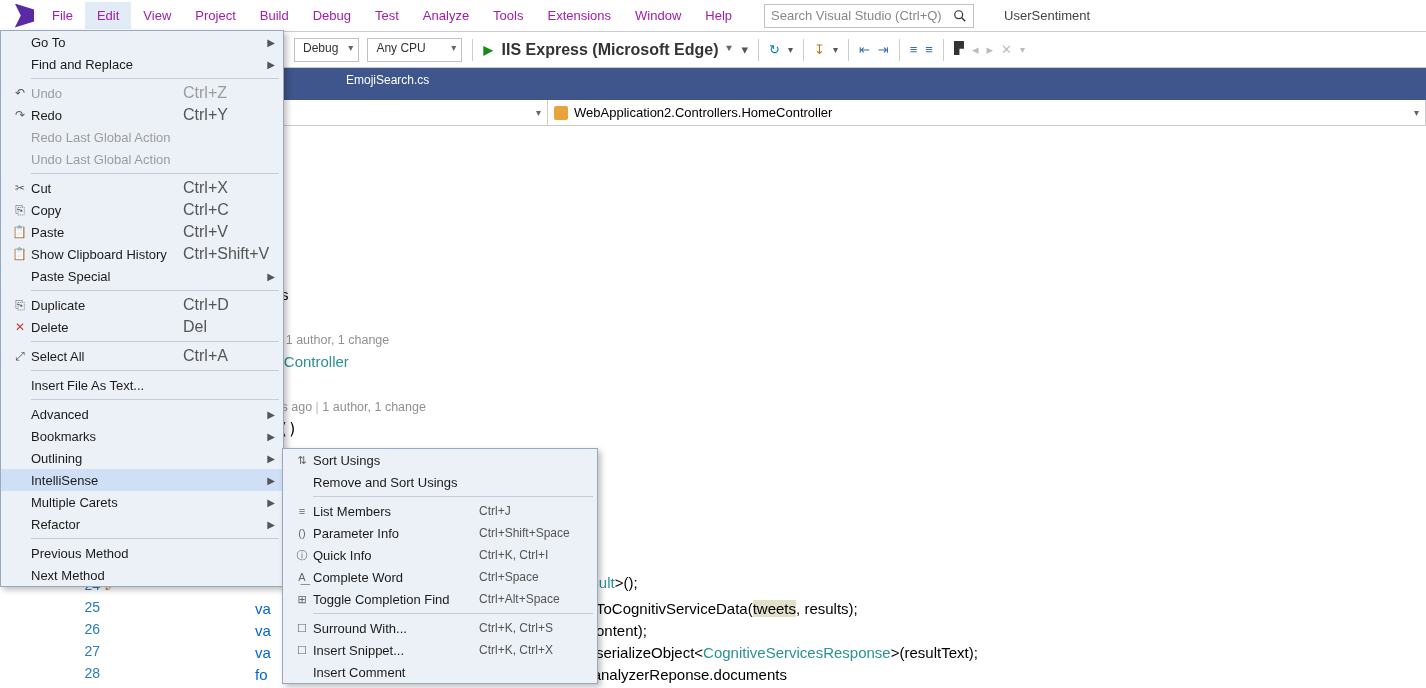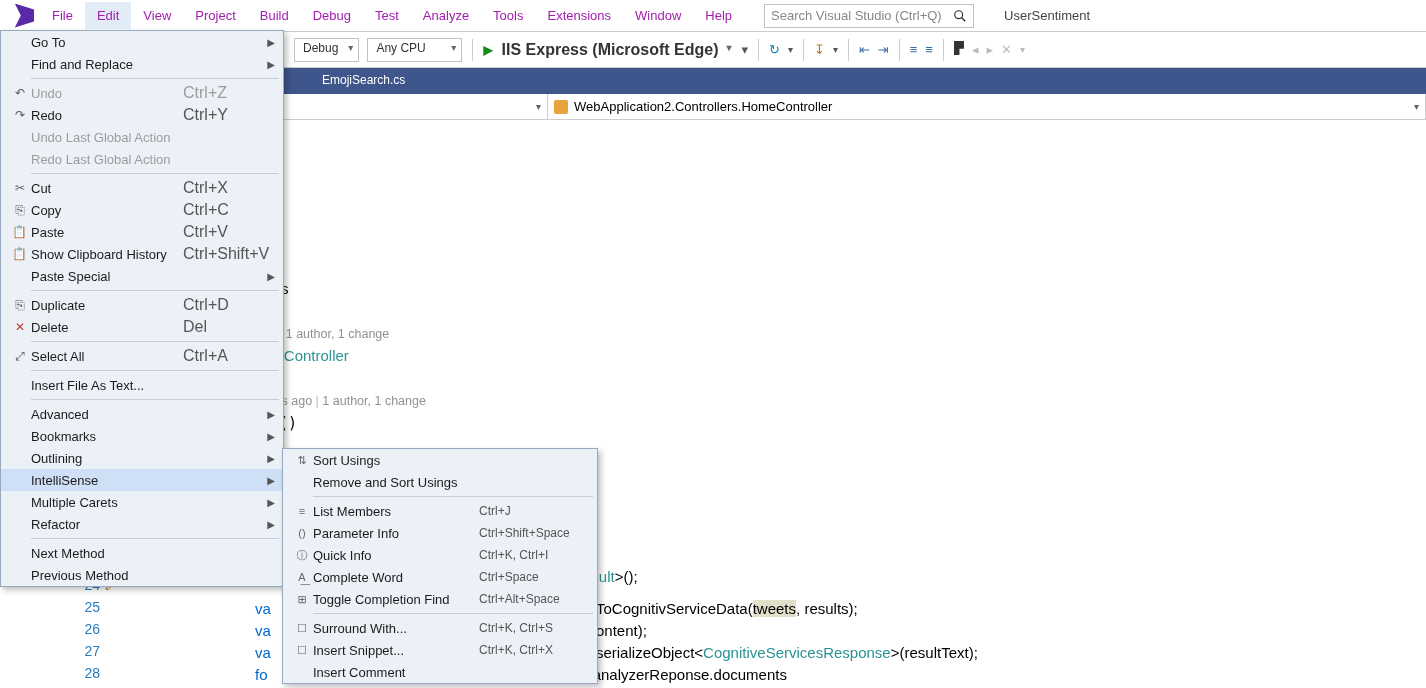--- a/index.html
+++ b/index.html
@@ -13,21 +13,21 @@
 .searchicon { width:14px; height:14px; }
 .user { margin-left:30px; color:#444; }
 .toolbar { display:flex; align-items:center; height:36px; border-bottom:1px solid #ccc; padding:0 8px; gap:8px; background:#fff; }
 .drop { border:1px solid #c1c1c1; height:24px; padding:2px 20px 2px 8px; font-size:12px; color:#333; position:relative; background:#fff;}
 .drop::after{content:"▾";position:absolute;right:5px;top:3px;color:#666;font-size:10px;}
 .play{ color:#178a17; font-weight:bold; display:flex; align-items:center; gap:5px; font-size:12px;}
 .play::before{content:"▶";color:#178a17;}
 .iisdrop{color:#333;font-size:16px;padding:2px 15px 2px 4px;position:relative;}
 .iisdrop::after{content:"▾";position:absolute;right:2px;top:3px;color:#666;font-size:10px;}
 .tb-sep{width:1px;height:22px;background:#ccc;margin:0 2px;}
-.tabstrip{height:26px;background:#3f568c;display:flex;}
+.tabstrip{height:32px;background:#3f568c;display:flex;gap:24px;}
 .tab{padding:5px 16px;background:#3f568c;color:#fff;margin-right:1px;font-size:12px;}
 .navstrip{height:26px;display:flex;border-bottom:1px solid #ccc;}
 .nav1{width:548px;border-right:1px solid #ccc;display:flex;align-items:center;padding:0 6px;justify-content:flex-end;position:relative;}
 .nav1::after{content:"▾";color:#666;font-size:10px;}
 .nav2{flex:1;border-right:1px solid #ccc;display:flex;align-items:center;padding:0 6px;gap:6px;position:relative;}
 .nav2::after{content:"▾";color:#666;font-size:10px;position:absolute;right:6px;}
 .nav3{width:350px;display:flex;align-items:center;padding:0 6px;gap:6px;}
 .classglyph{width:14px;height:14px;background:#e8a33d;border-radius:2px;}
 .methglyph{width:12px;height:12px;background:#b46dcf;transform:rotate(45deg);}
 .code{position:relative;font-family:Consolas,monospace;font-size:15px;white-space:pre;padding-left:140px;padding-top:4px;line-height:22px;}
@@ -191,27 +191,27 @@
       <div class="arr"></div>
     </div>
     <div class="row">
       <div class="iconcol">↷</div>
       <div class="lbl">Redo</div>
       <div class="sc">Ctrl+Y</div>
       <div class="arr"></div>
     </div>
     <div class="row dis">
       <div class="iconcol"></div>
+      <div class="lbl">Redo Last Global Action</div>
+      <div class="sc"></div>
+      <div class="arr"></div>
+    </div>
+    <div class="row dis">
+      <div class="iconcol"></div>
       <div class="lbl">Undo Last Global Action</div>
-      <div class="sc"></div>
-      <div class="arr"></div>
-    </div>
-    <div class="row dis">
-      <div class="iconcol"></div>
-      <div class="lbl">Redo Last Global Action</div>
       <div class="sc"></div>
       <div class="arr"></div>
     </div>
     <div class="msep"></div>
     <div class="row">
       <div class="iconcol">✂</div>
       <div class="lbl">Cut</div>
       <div class="sc">Ctrl+X</div>
       <div class="arr"></div>
     </div>
@@ -299,27 +299,27 @@
     </div>
     <div class="row">
       <div class="iconcol"></div>
       <div class="lbl">Refactor</div>
       <div class="sc"></div>
       <div class="arr">▶</div>
     </div>
     <div class="msep"></div>
     <div class="row">
       <div class="iconcol"></div>
+      <div class="lbl">Previous Method</div>
+      <div class="sc"></div>
+      <div class="arr"></div>
+    </div>
+    <div class="row">
+      <div class="iconcol"></div>
       <div class="lbl">Next Method</div>
-      <div class="sc"></div>
-      <div class="arr"></div>
-    </div>
-    <div class="row">
-      <div class="iconcol"></div>
-      <div class="lbl">Previous Method</div>
       <div class="sc"></div>
       <div class="arr"></div>
     </div>
   </div>
 
 <div class="submenu" id="submenu">
     <div class="row">
       <div class="iconcol">⇅</div>
       <div class="lbl">Sort Usings</div>
       <div class="sc"></div>

